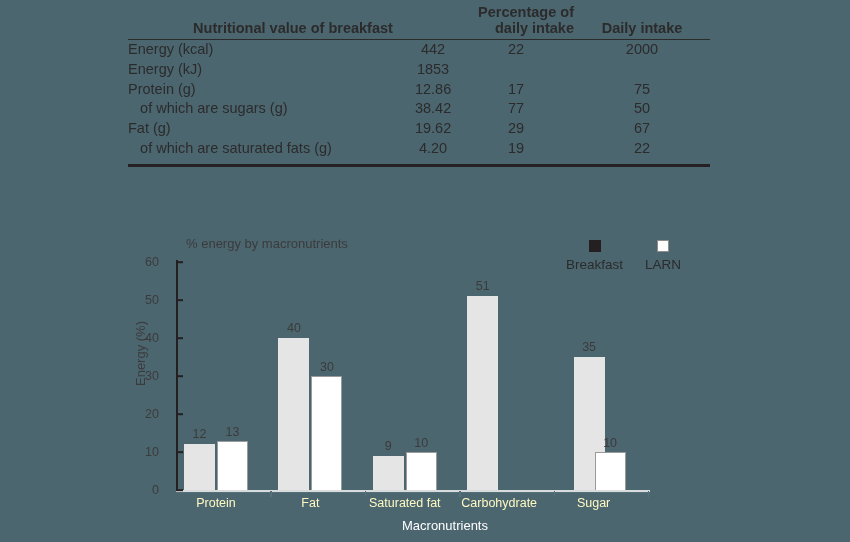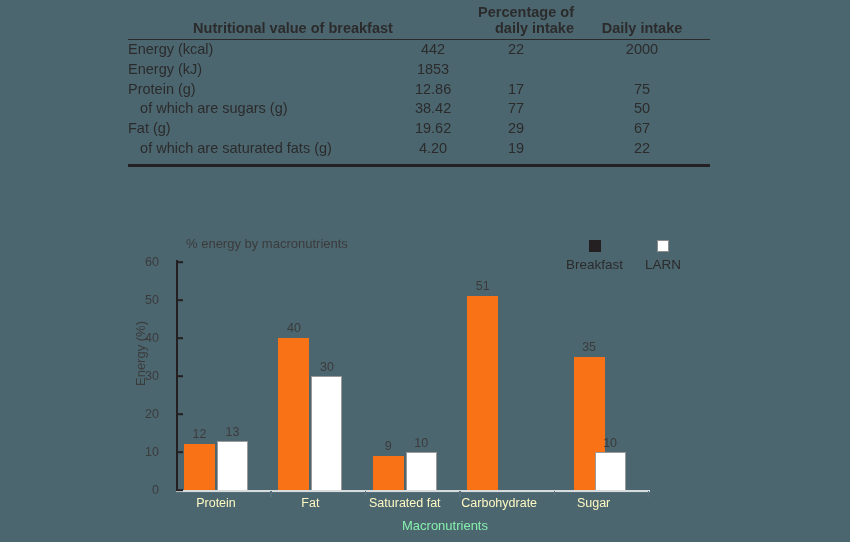--- a/index.html
+++ b/index.html
@@ -137,34 +137,34 @@
     font-size: 13px;
     color: #3b3b3b;
     white-space: nowrap;
   }
   #x-axis-label {
     position: absolute;
     left: 0; right: 0;
     top: 290px;
     text-align: center;
     font-size: 13px;
-    color: #86efac;
+    color: #ffffff;
     padding-left: 40px;
   }
 
   .group {
     position: absolute;
     bottom: 0;
     height: 228px;
   }
   .bar {
     position: absolute;
     bottom: 0;
   }
-  .bar.dark  { background: #f97316; }
+  .bar.dark  { background: #e5e5e5; }
   .bar.light { background: #ffffff; border: 1.4px solid #9a9a9a; border-bottom: none; }
   .bar-label {
     position: absolute;
     bottom: 100%;
     left: 50%;
     transform: translateX(-50%);
     margin-bottom: 3px;
     font-size: 12.5px;
     color: #3b3b3b;
     white-space: nowrap;

